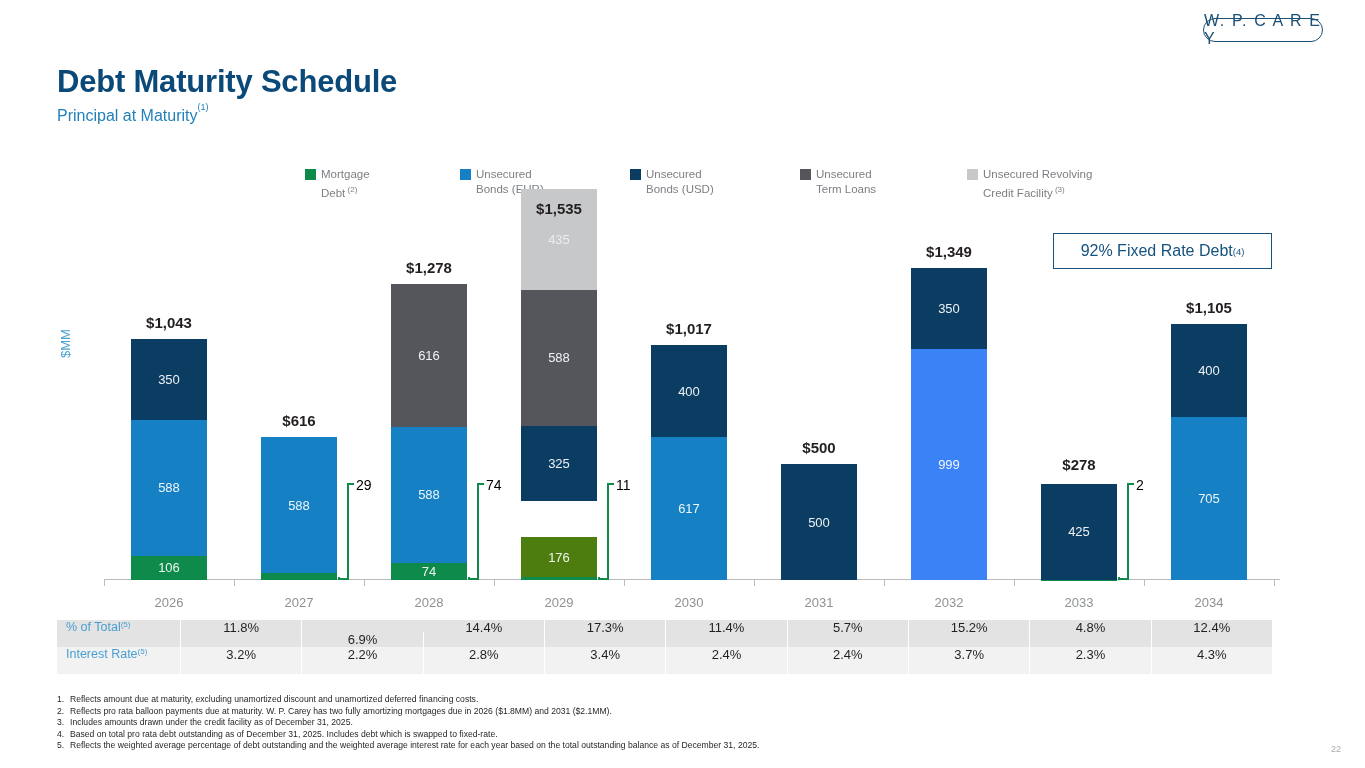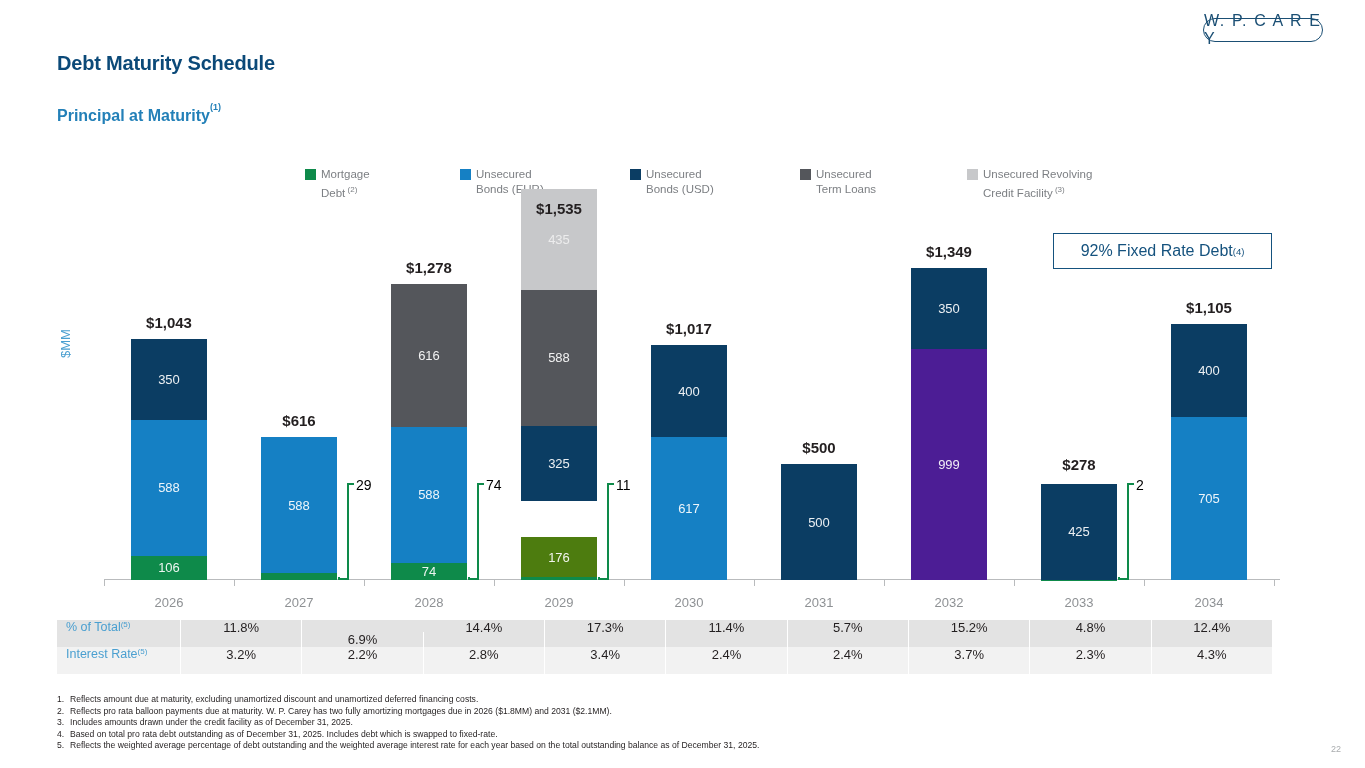--- a/index.html
+++ b/index.html
@@ -15,26 +15,26 @@
   .logo {
     position: absolute; right: 42px; top: 18px;
     width: 120px; height: 24px;
     border: 1.5px solid #1b4f74; border-radius: 12px;
     display:flex; align-items:center; justify-content:center;
     color:#1b4f74; font-size:16px; letter-spacing:1.6px; font-weight:400;
   }
 
   
   .page-title {
-    position:absolute; left:57px; top:52px;
-    font-size:20px; font-weight:bold; color:#0b4978; letter-spacing:-0.2px;
+    position:absolute; left:57px; top:64px;
+    font-size:31px; font-weight:bold; color:#0b4978; letter-spacing:-0.2px;
   }
   .page-subtitle {
     position:absolute; left:57px; top:107px;
-    font-size:16px; color:#2380b8; font-weight:700;
+    font-size:16px; color:#2380b8; font-weight:400;
   }
   .page-subtitle sup { font-size:9px; top:-0.6em; position:relative; }
 
   
   .legend { position:absolute; left:305px; top:167px; width:810px; height:40px; }
   .legend-item { position:absolute; top:0; display:flex; align-items:flex-start; }
   .legend-swatch { width:11px; height:11px; margin-top:2px; margin-right:5px; flex:none; }
   .legend-label { font-size:11.5px; color:#7c7f83; line-height:15px; }
   .legend-label sup { font-size:8px; }
 
@@ -272,21 +272,21 @@
           </div>
           <div class="total" style="bottom: 123.625px;">$500</div>
           <div class="xlabel">2031</div>
         </div>
         <div class="tick" style="left: 650px;"></div>
         <div class="col" style="left: 780px;">
           <div class="bar">
             <div class="seg" style="height: 80.9375px; background: rgb(11, 61, 99);">
               <span class="seg-label">350</span>
             </div>
-            <div class="seg" style="height: 231.019px; background: #4c1d95;">
+            <div class="seg" style="height: 231.019px; background: #3b82f6;">
               <span class="seg-label">999</span>
             </div>
           </div>
           <div class="total" style="bottom: 319.956px;">$1,349</div>
           <div class="xlabel">2032</div>
         </div>
         <div class="tick" style="left: 780px;"></div>
         <div class="col" style="left: 910px;">
           <div class="bar">
             <div class="seg" style="height: 96px; background: rgb(11, 61, 99);">

